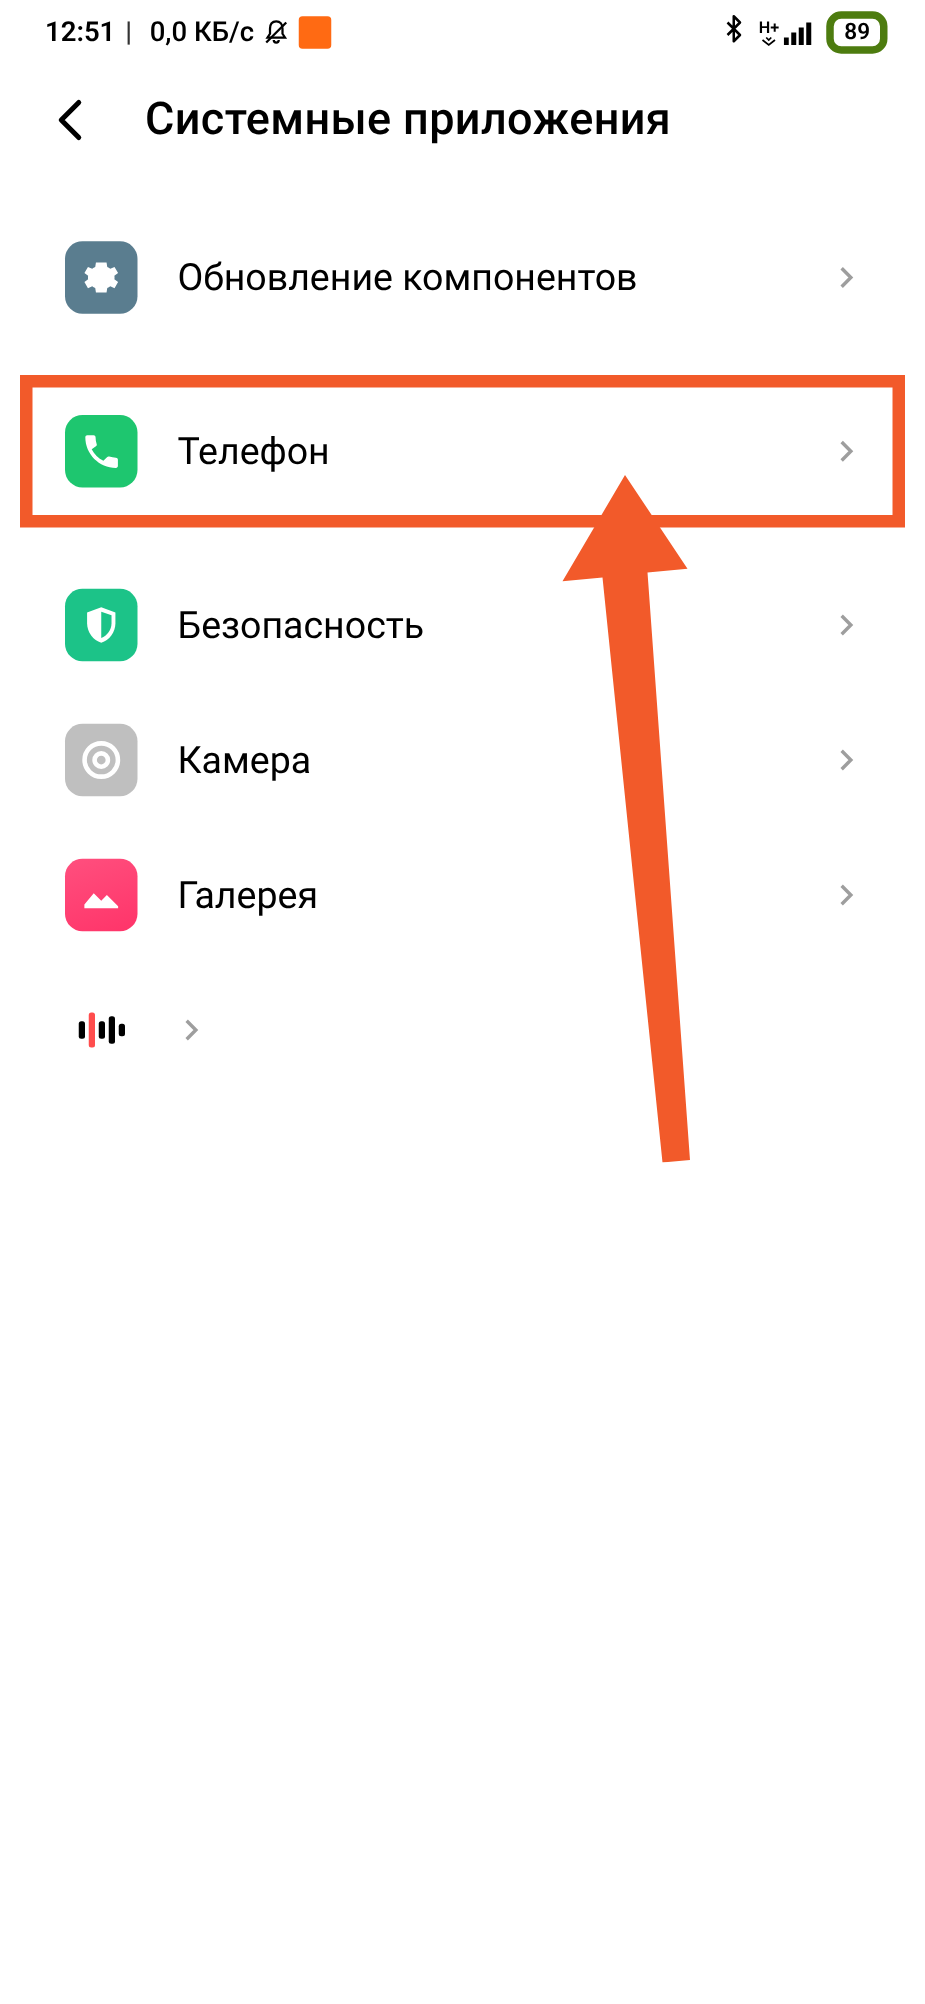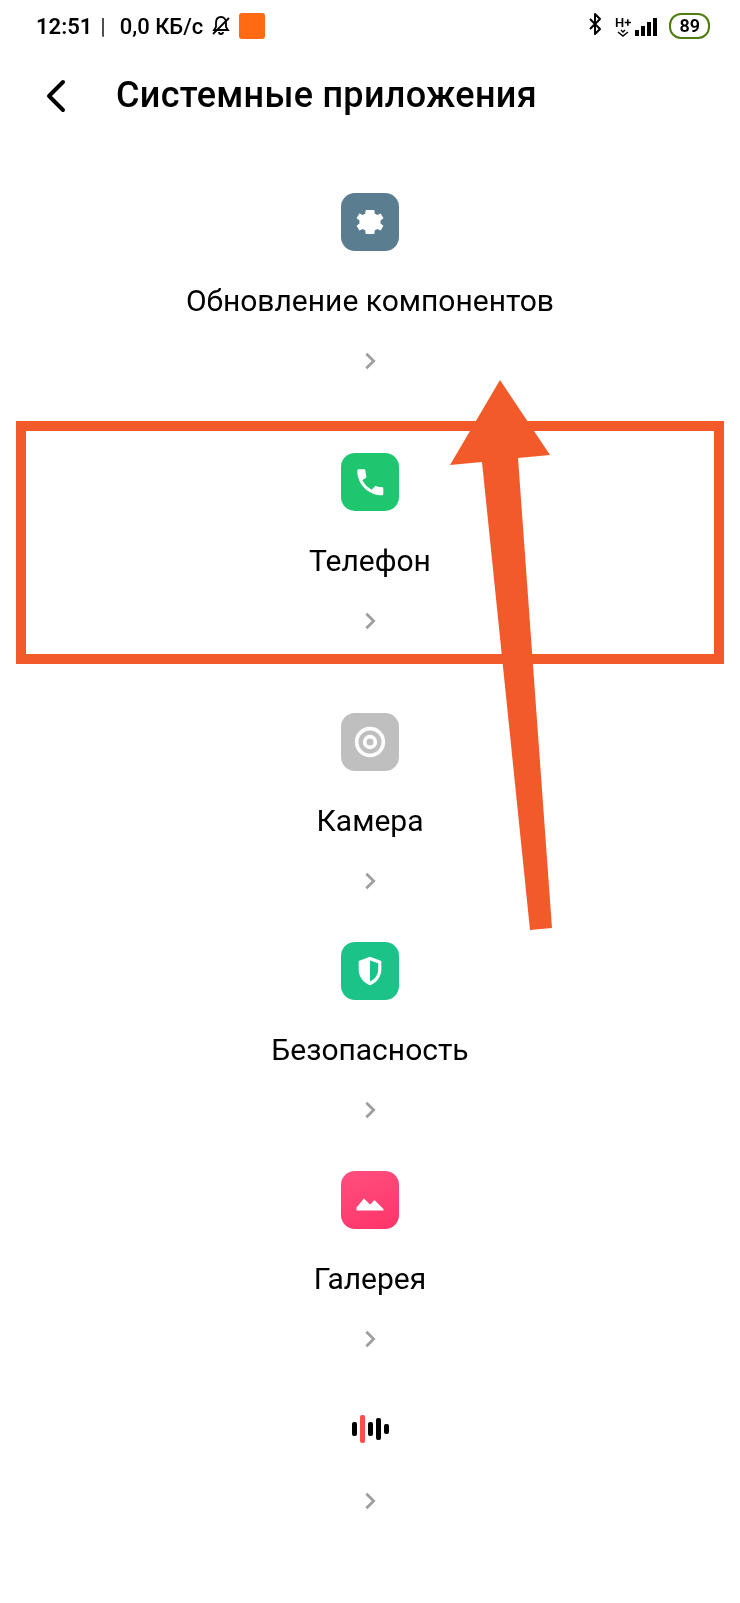--- a/index.html
+++ b/index.html
@@ -38,21 +38,21 @@
       width: 26px; height: 26px;
       background: #ff6a13;
       border-radius: 3px;
       display: inline-block;
     }
     .bell-off {
       width: 24px; height: 24px;
       display: inline-flex;
     }
     .battery {
-      border: 2px solid #4d7c0f;
+      border: 6px solid #4d7c0f;
       border-radius: 12px;
       padding: 0 8px;
       font-size: 18px;
       font-weight: 600;
       line-height: 22px;
     }
     .signal-cluster {
       display:flex; align-items:center; gap:2px;
     }
     .hplus { font-size: 13px; font-weight: 600; line-height: 1; }
@@ -74,21 +74,20 @@
     }
     .list {
       padding: 40px 0 0 0;
     }
     .item {
       display: flex;
       align-items: center;
       padding: 25px 52px 25px 52px;
       gap: 32px;
       position: relative;
-      flex-direction: column;
     }
     .item.highlighted {
       border: 10px solid #f25a2a;
       margin: 24px 16px;
       padding: 22px 26px 22px 26px;
     }
     .icon-box {
       width: 58px; height: 58px;
       border-radius: 14px;
       display: flex;
@@ -201,40 +200,40 @@
         <path fill="#fff" d="M6.6 10.8 C8 13.6 10.4 16 13.2 17.4 L15.4 15.2 C15.7 14.9 16.1 14.8 16.5 15 C17.7 15.4 19 15.6 20.3 15.6 C20.9 15.6 21.4 16.1 21.4 16.7 L21.4 20.3 C21.4 20.9 20.9 21.4 20.3 21.4 C10.8 21.4 3 13.6 3 4.1 C3 3.5 3.5 3 4.1 3 L7.7 3 C8.3 3 8.8 3.5 8.8 4.1 C8.8 5.4 9 6.7 9.4 7.9 C9.6 8.3 9.5 8.7 9.2 9 Z"></path>
       </svg>
     </div>
     <div class="item-label">Телефон</div>
     <svg class="chevron-right" viewBox="0 0 24 24">
       <path d="M8 4 L16 12 L8 20" fill="none" stroke="#9e9e9e" stroke-width="3"></path>
     </svg>
   </div>
 
   <div class="item">
+    <div class="icon-box icon-security">
+      <svg width="34" height="34" viewBox="0 0 24 24">
+        <path fill="#fff" d="M12 2 L4 5 L4 11 C4 16 7.5 20.7 12 22 C16.5 20.7 20 16 20 11 L20 5 Z"></path>
+        <path fill="#1cc388" d="M12 4.5 L12 19.4 C15.3 18.1 17.8 14.6 17.8 11 L17.8 6.5 Z"></path>
+      </svg>
+    </div>
+    <div class="item-label">Безопасность</div>
+    <svg class="chevron-right" viewBox="0 0 24 24">
+      <path d="M8 4 L16 12 L8 20" fill="none" stroke="#9e9e9e" stroke-width="3"></path>
+    </svg>
+  </div>
+
+  <div class="item">
     <div class="icon-box icon-camera">
       <svg width="40" height="40" viewBox="0 0 24 24">
         <circle cx="12" cy="12" r="8" fill="none" stroke="#fff" stroke-width="2.2"></circle>
         <circle cx="12" cy="12" r="3.2" fill="none" stroke="#fff" stroke-width="2.2"></circle>
       </svg>
     </div>
     <div class="item-label">Камера</div>
-    <svg class="chevron-right" viewBox="0 0 24 24">
-      <path d="M8 4 L16 12 L8 20" fill="none" stroke="#9e9e9e" stroke-width="3"></path>
-    </svg>
-  </div>
-
-  <div class="item">
-    <div class="icon-box icon-security">
-      <svg width="34" height="34" viewBox="0 0 24 24">
-        <path fill="#fff" d="M12 2 L4 5 L4 11 C4 16 7.5 20.7 12 22 C16.5 20.7 20 16 20 11 L20 5 Z"></path>
-        <path fill="#1cc388" d="M12 4.5 L12 19.4 C15.3 18.1 17.8 14.6 17.8 11 L17.8 6.5 Z"></path>
-      </svg>
-    </div>
-    <div class="item-label">Безопасность</div>
     <svg class="chevron-right" viewBox="0 0 24 24">
       <path d="M8 4 L16 12 L8 20" fill="none" stroke="#9e9e9e" stroke-width="3"></path>
     </svg>
   </div>
 
   <div class="item">
     <div class="icon-box icon-gallery">
       <svg width="36" height="36" viewBox="0 0 24 24">
         <path fill="#fff" d="M3 17 L8 11 L12 15 L15 12 L21 18 L21 19 L3 19 Z"></path>
       </svg>

